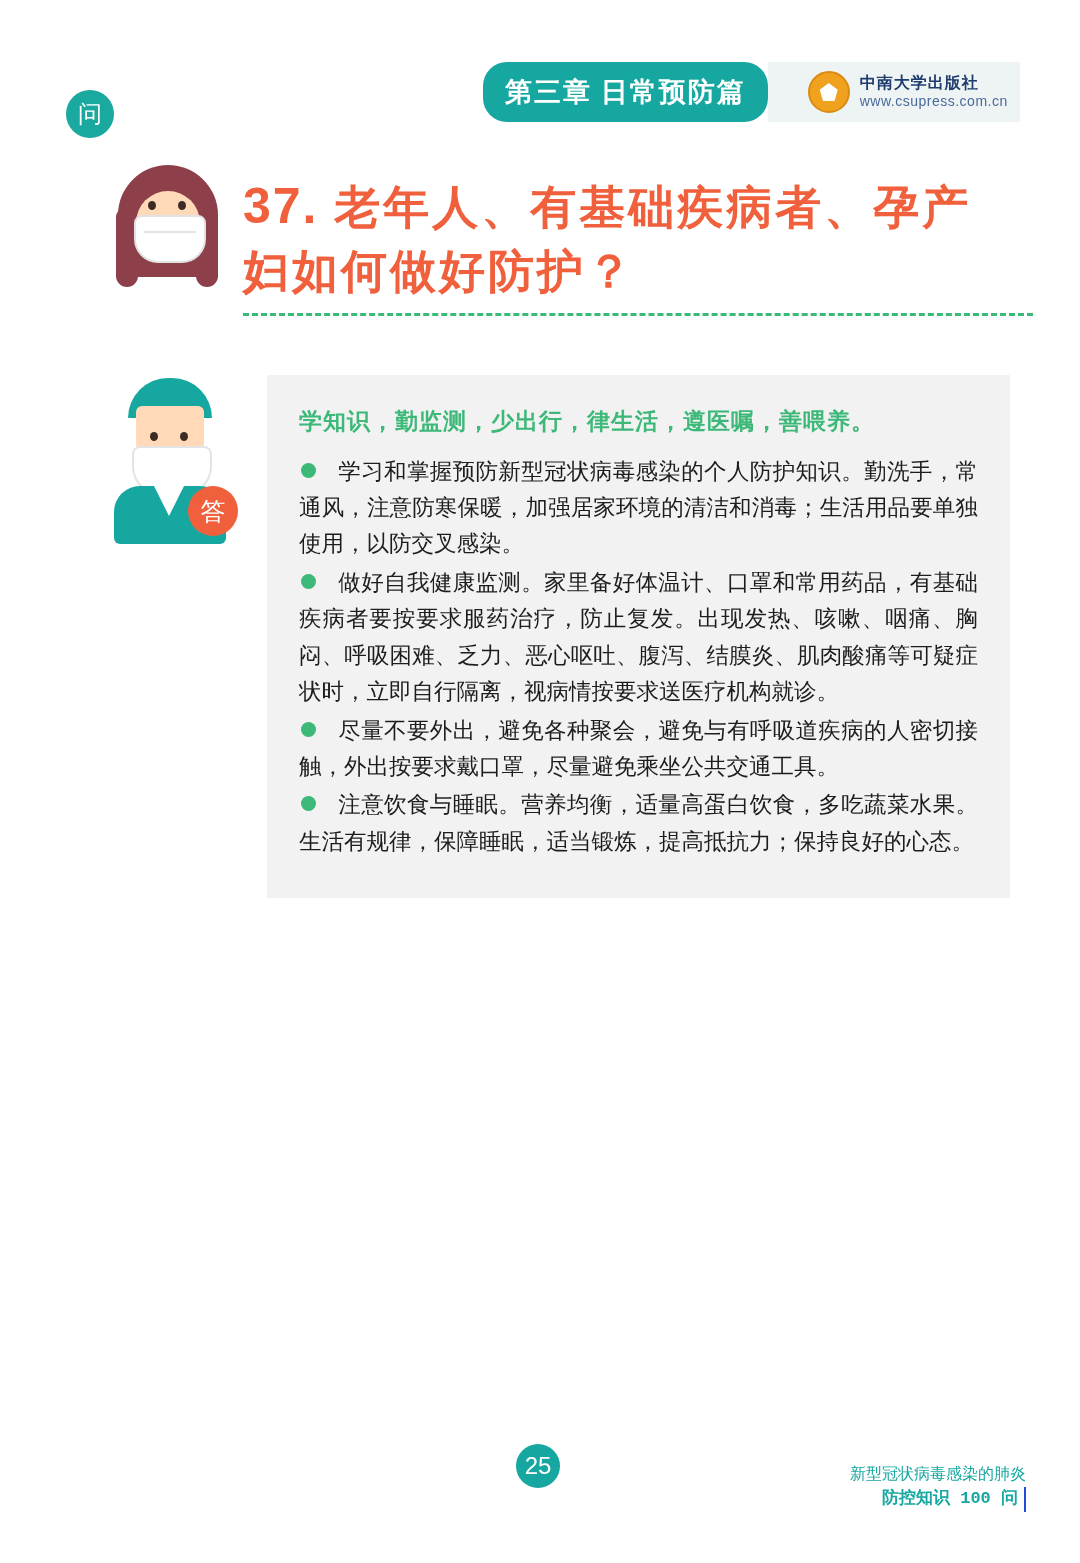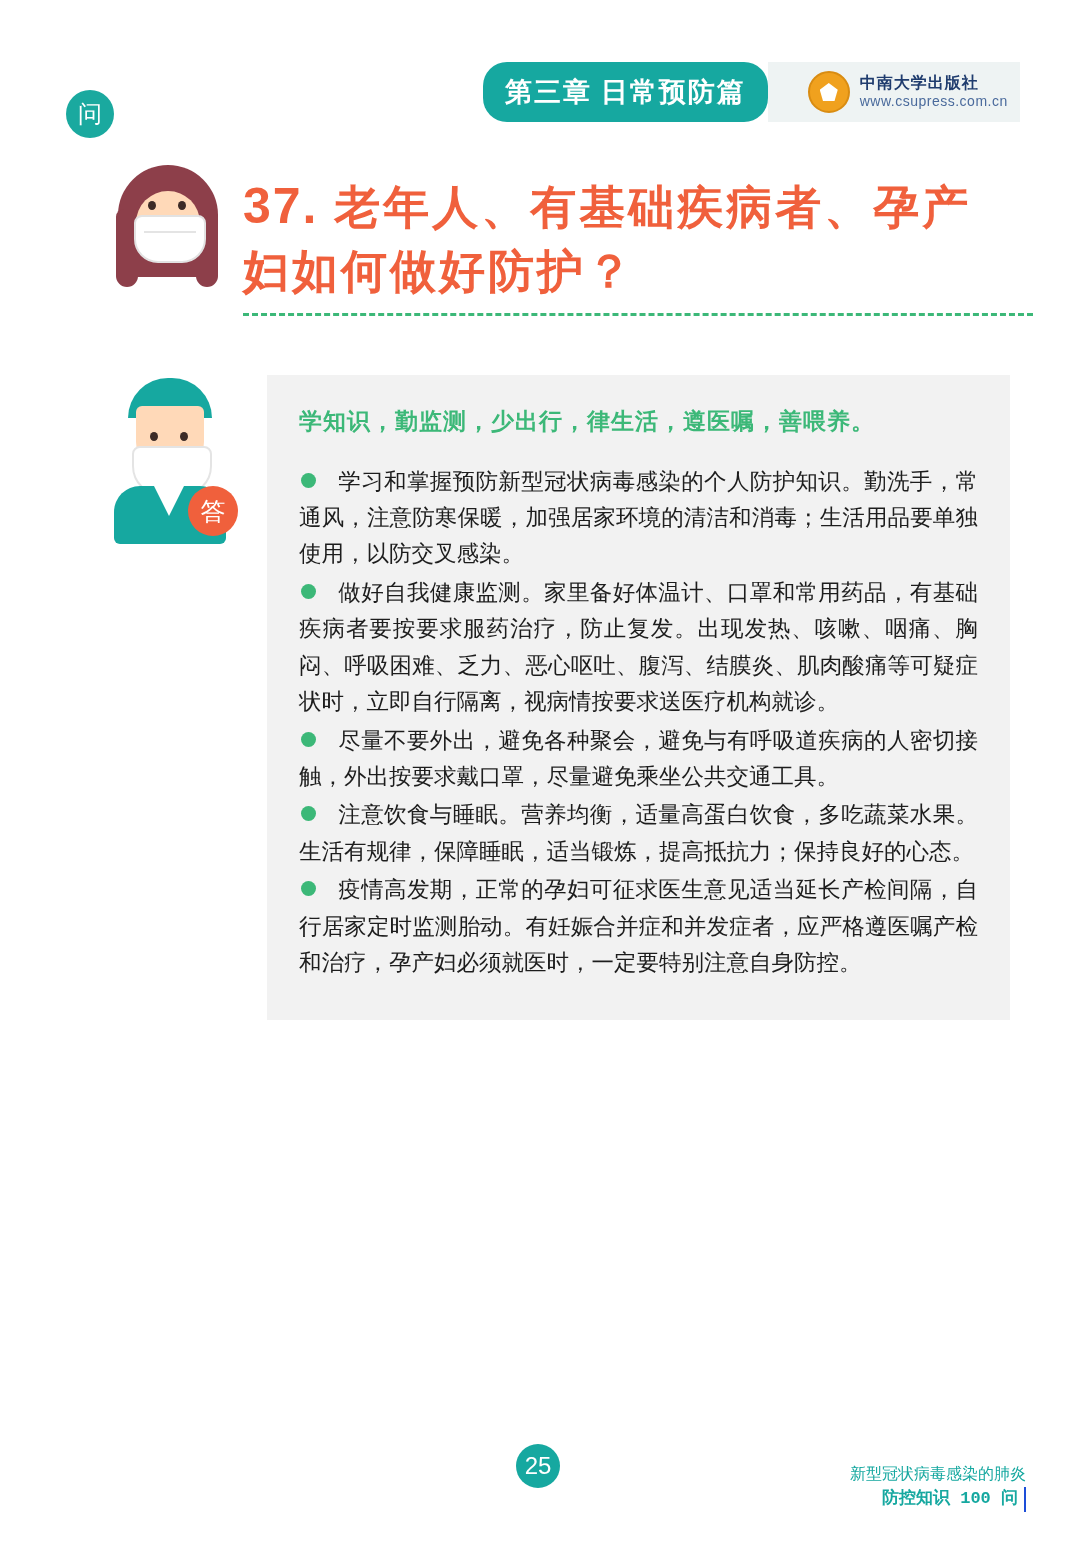--- a/index.html
+++ b/index.html
@@ -282,21 +282,21 @@
     width: 743px;
     background: #f2f2f2;
     padding: 30px 32px 36px 32px;
     box-sizing: border-box;
   }
   .answer-lead {
     color: #3cb878;
     font-size: 23px;
     font-weight: bold;
     letter-spacing: 1px;
-    margin-bottom: 24px;
+    margin-bottom: 14px;
     line-height: 1.5;
   }
   .bullet-item {
     position: relative;
     font-size: 22.5px;
     line-height: 1.62;
     color: #1d1d1d;
     text-align: justify;
     margin-bottom: 2px;
     padding-left: 0;
@@ -398,22 +398,19 @@
   </div>
   <div class="bullet-item">
     <span class="bullet-dot"></span><span>做好自我健康监测。家里备好体温计、口罩和常用药品，有基础疾病者要按要求服药治疗，防止复发。出现发热、咳嗽、咽痛、胸闷、呼吸困难、乏力、恶心呕吐、腹泻、结膜炎、肌肉酸痛等可疑症状时，立即自行隔离，视病情按要求送医疗机构就诊。</span>
   </div>
   <div class="bullet-item">
     <span class="bullet-dot"></span><span>尽量不要外出，避免各种聚会，避免与有呼吸道疾病的人密切接触，外出按要求戴口罩，尽量避免乘坐公共交通工具。</span>
   </div>
   <div class="bullet-item">
     <span class="bullet-dot"></span><span>注意饮食与睡眠。营养均衡，适量高蛋白饮食，多吃蔬菜水果。生活有规律，保障睡眠，适当锻炼，提高抵抗力；保持良好的心态。</span>
   </div>
-  <div class="bullet-item">
-    <span class="bullet-dot"></span><span>疫情高发期，正常的孕妇可征求医生意见适当延长产检间隔，自行居家定时监测胎动。有妊娠合并症和并发症者，应严格遵医嘱产检和治疗，孕产妇必须就医时，一定要特别注意自身防控。</span>
-  </div>
 </div>
 
 <div class="page-number">25</div>
 <div class="footer-brand">
   <div class="footer-line1">新型冠状病毒感染的肺炎</div>
   <div class="footer-line2">防控知识 100 问</div>
 </div>
 
 </body></html>

